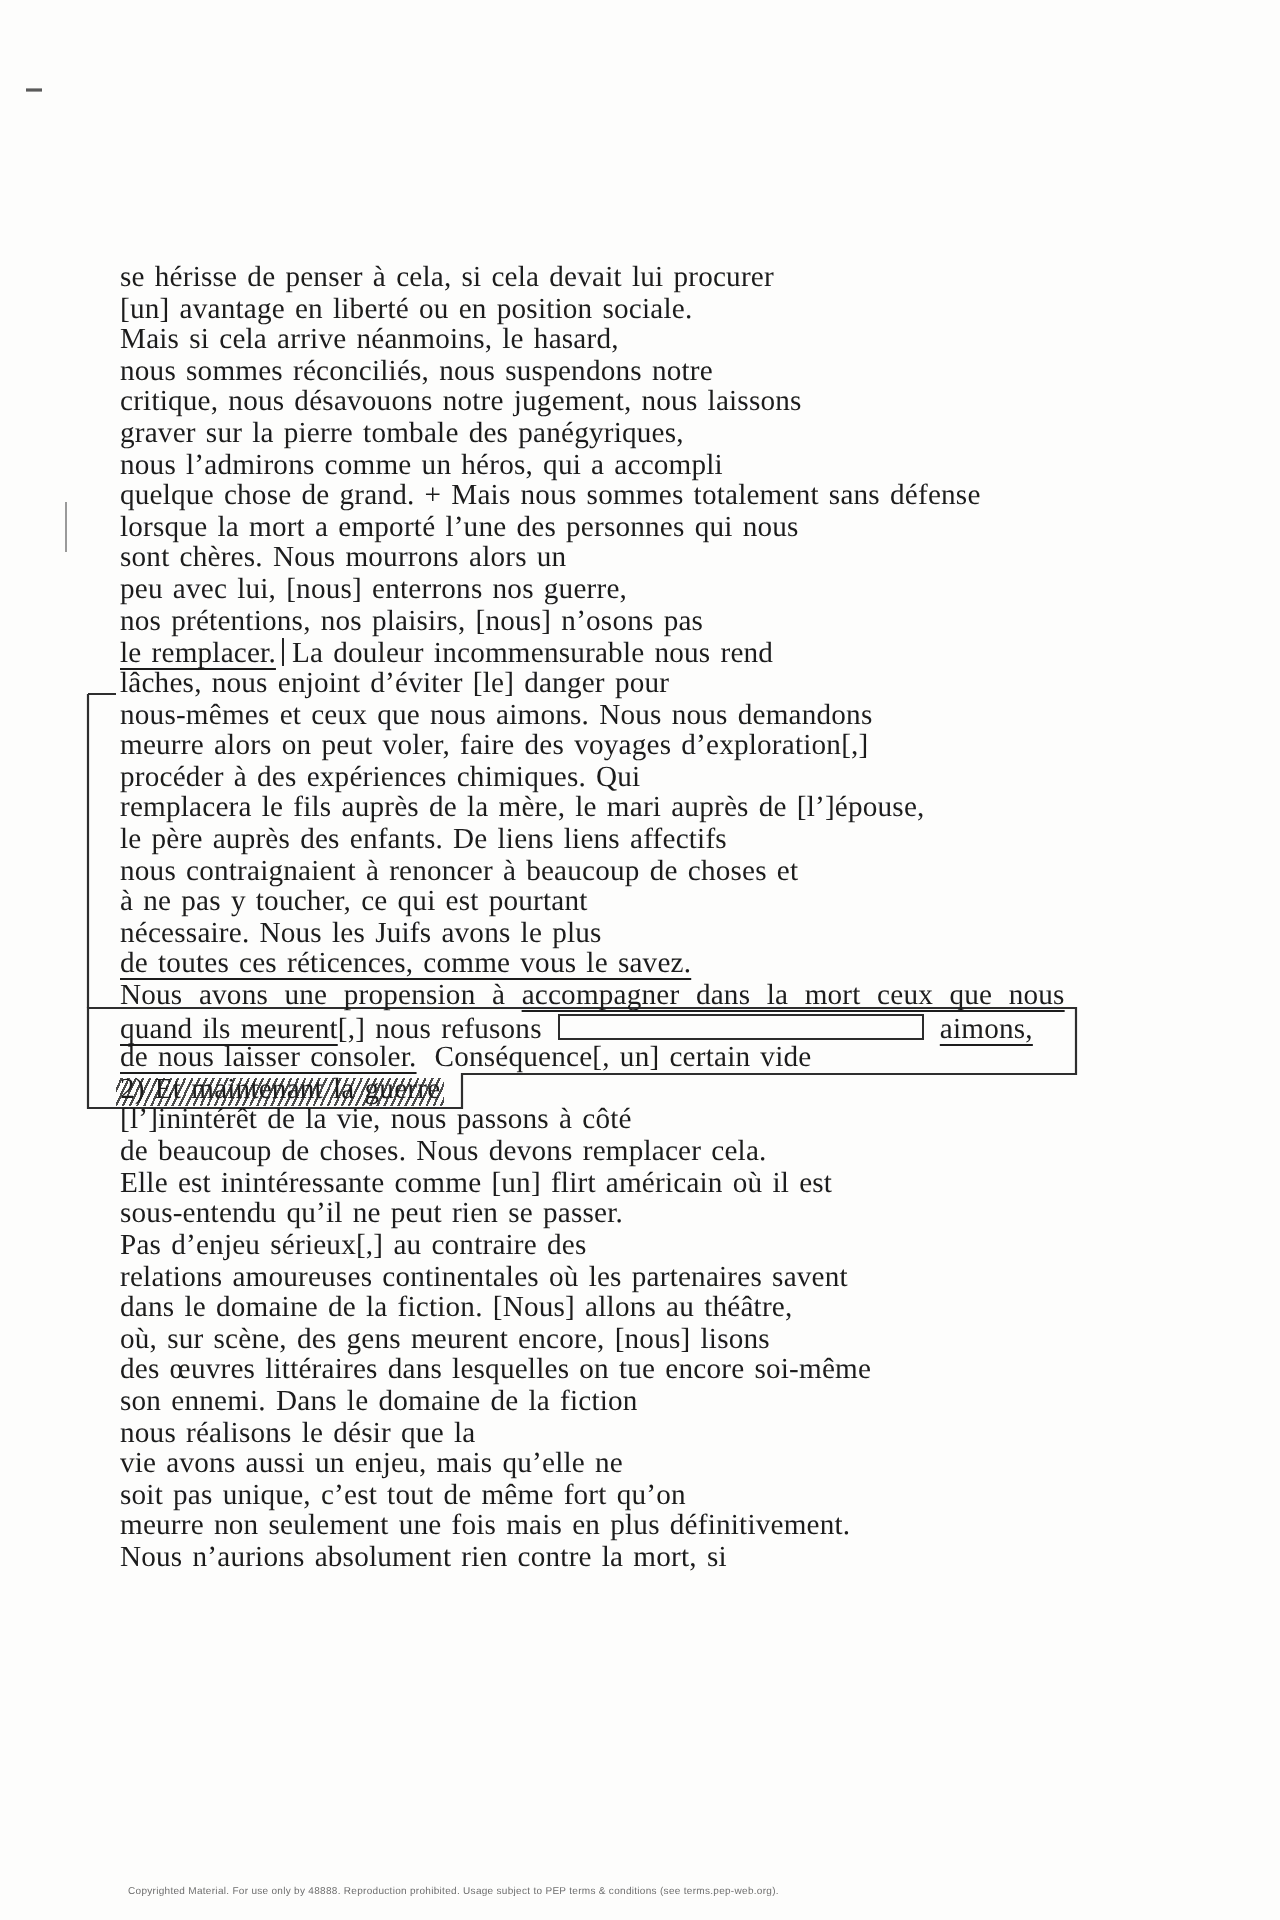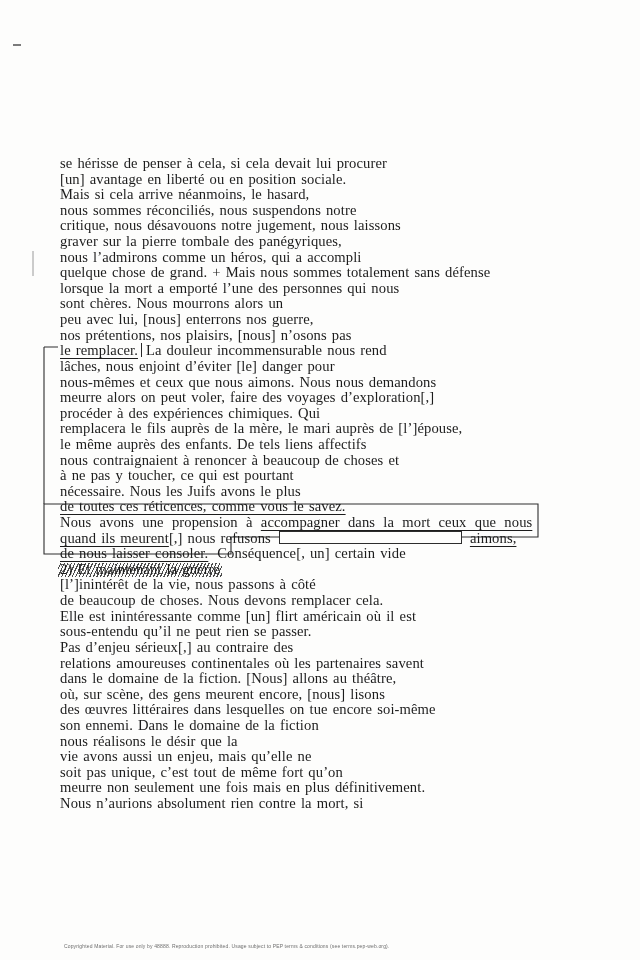--- a/index.html
+++ b/index.html
@@ -5,21 +5,21 @@
   html,body{margin:0;padding:0;}
   body{
     width:640px;height:960px;
     background:#fdfdfc;
     font-family:"Liberation Serif","DejaVu Serif",serif;
     color:#1c1c1c;
     overflow:hidden;
   }
   .page{position:relative;width:640px;height:960px;background:#fdfdfc;}
   .textblock{
-    position:absolute;left:60px;top:156px;width:520px;
+    position:absolute;left:60px;top:132px;width:520px;
     font-size:14.6px;line-height:15.62px;
     word-spacing:1.3px;letter-spacing:0.1px;
     white-space:nowrap;
   }
   .line{height:15.62px;}
   .line.wide{word-spacing:4.5px;}
   .u{text-decoration:underline;text-underline-offset:2.5px;text-decoration-thickness:1px;}
   .vbar{
     display:inline-block;width:0;height:14px;
     border-left:1px solid #262626;
@@ -70,21 +70,21 @@
       <div class="line">lorsque la mort a emporté l’une des personnes qui nous</div>
       <div class="line">sont chères. Nous mourrons alors un</div>
       <div class="line">peu avec lui, [nous] enterrons nos guerre,</div>
       <div class="line">nos prétentions, nos plaisirs, [nous] n’osons pas</div>
       <div class="line"><span class="u">le remplacer.</span><span class="vbar"></span><span class="">La douleur incommensurable nous rend</span></div>
       <div class="line">lâches, nous enjoint d’éviter [le] danger pour</div>
       <div class="line">nous-mêmes et ceux que nous aimons. Nous nous demandons</div>
       <div class="line">meurre alors on peut voler, faire des voyages d’exploration[,]</div>
       <div class="line">procéder à des expériences chimiques. Qui</div>
       <div class="line">remplacera le fils auprès de la mère, le mari auprès de [l’]épouse,</div>
-      <div class="line">le même auprès des enfants. De tels liens affectifs</div>
+      <div class="line">le père auprès des enfants. De liens liens affectifs</div>
       <div class="line">nous contraignaient à renoncer à beaucoup de choses et</div>
       <div class="line">à ne pas y toucher, ce qui est pourtant</div>
       <div class="line">nécessaire. Nous les Juifs avons le plus</div>
       <div class="line"><span class="u">de toutes ces réticences, comme vous le savez.</span></div>
       <div class="line wide"><span class="">Nous avons une propension à </span><span class="u">accompagner dans la mort ceux que nous</span></div>
       <div class="line"><span class="u">quand ils meurent</span><span class="">[,] nous refusons </span><span class="blankbox"></span><span class="u" style="margin-left: 6px;">aimons,</span></div>
       <div class="line"><span class="u">de nous laisser consoler.</span><span class="" style="margin-left: 9px;">Conséquence[, un] certain vide</span></div>
       <div class="line"><span class="struck">2) Et maintenant la guerre</span></div>
       <div class="line">[l’]inintérêt de la vie, nous passons à côté</div>
       <div class="line">de beaucoup de choses. Nous devons remplacer cela.</div>

